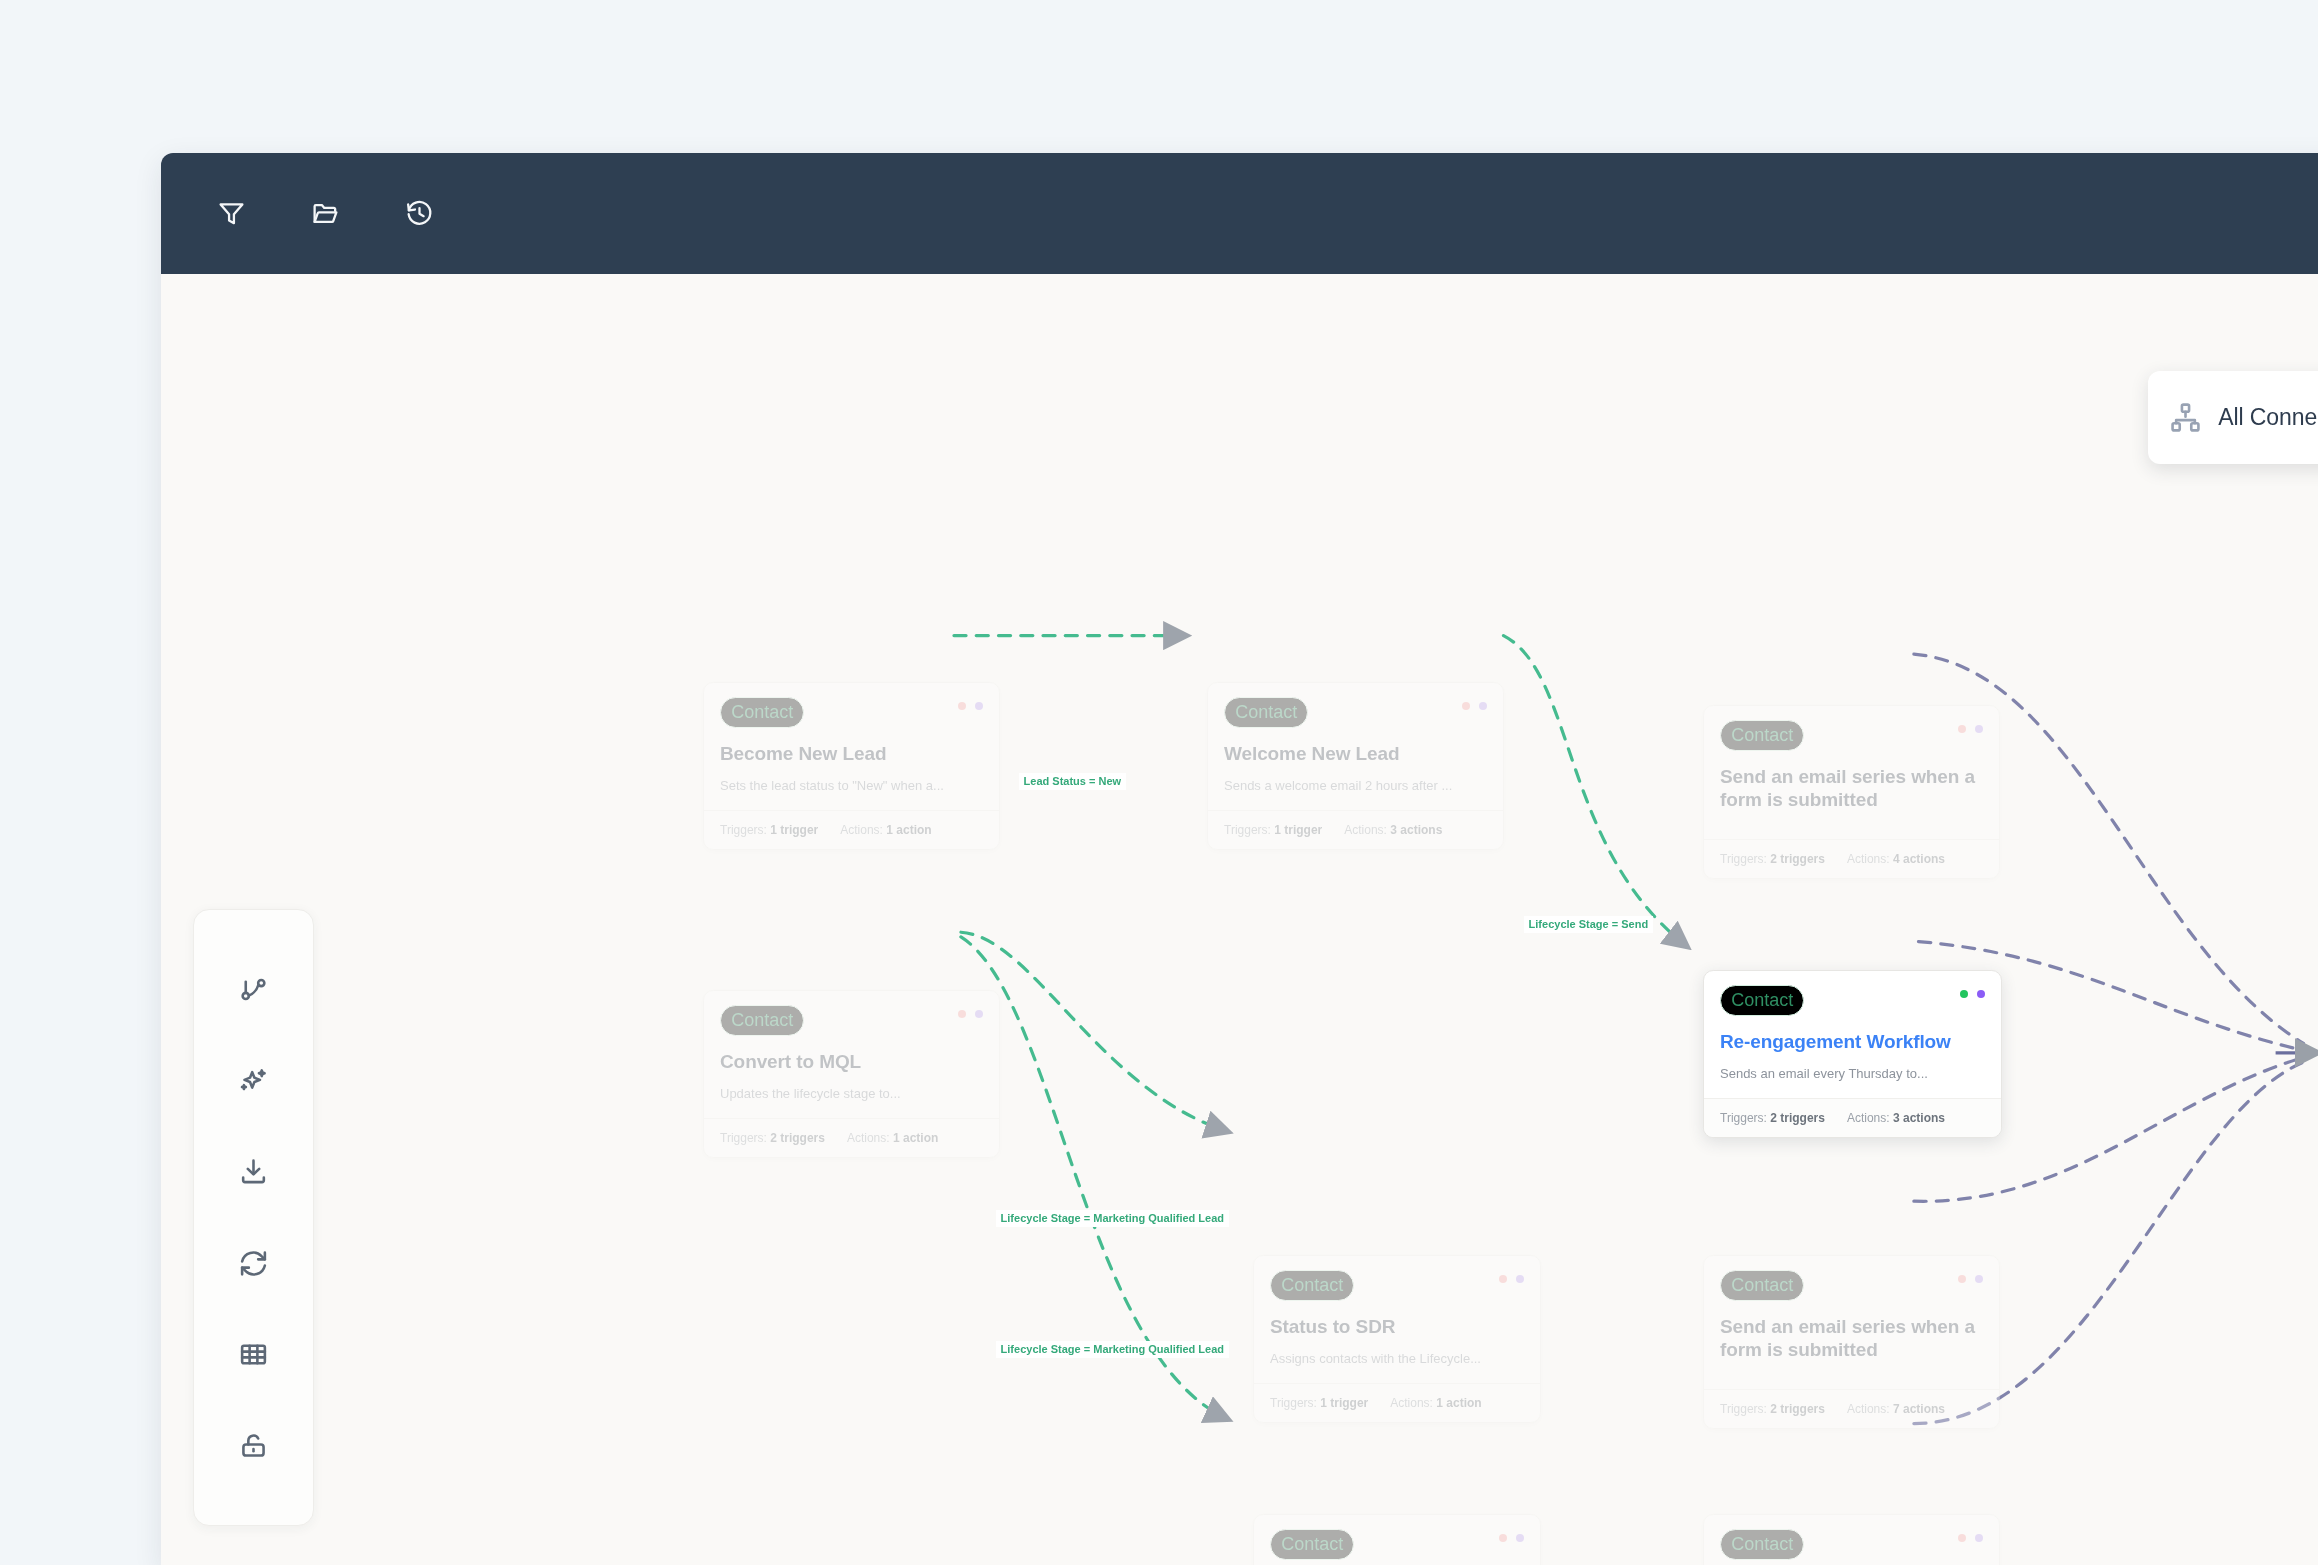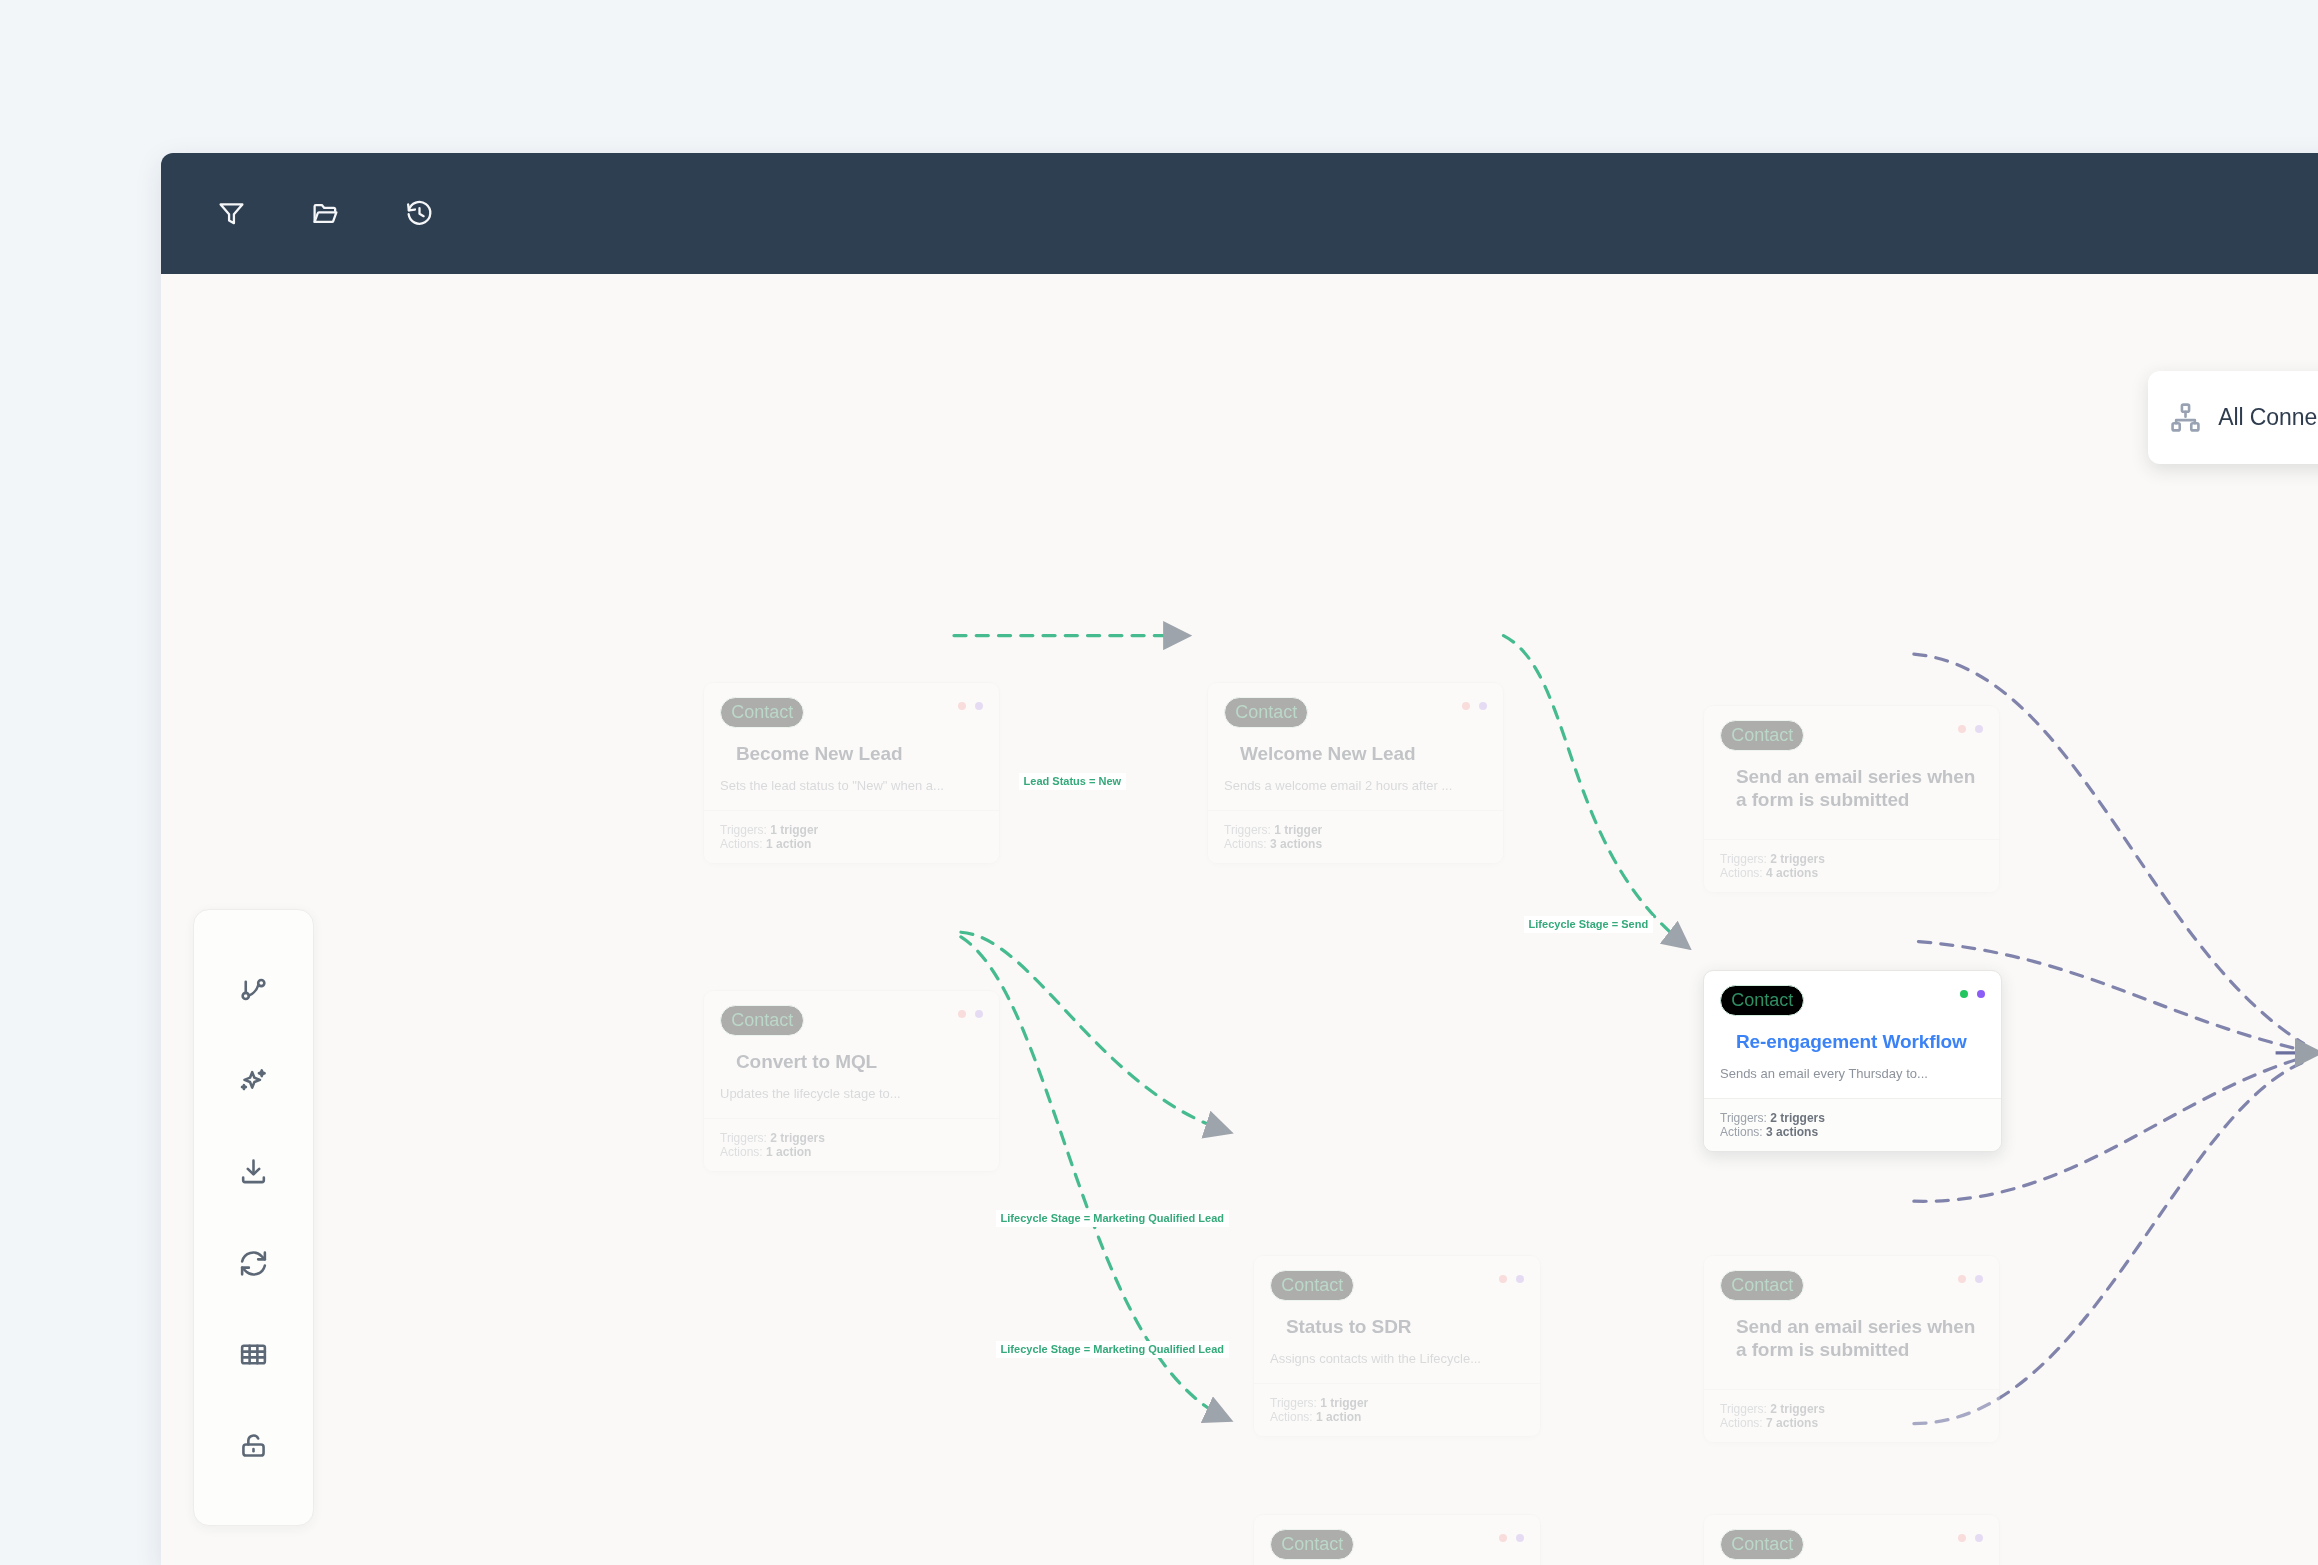--- a/index.html
+++ b/index.html
@@ -95,34 +95,32 @@
     border-radius:463px;
     padding:5.1px 10.2px 5.6px 10.2px;
     white-space:nowrap;
   }
   .dots{ display:flex; gap:9.3px; padding-top:4.6px; }
   .dot{ width:8px; height:8px; border-radius:50%; }
   .card-title{
     font-size:19px; font-weight:bold; line-height:1.22;
     color:#404a57; letter-spacing:-0.1px;
     margin-bottom:12px;
-    margin-left:16px;
   }
   .wf-card.active .card-title{ color:#3b82f6; }
   .card-desc{
     font-size:13px; line-height:1.35; color:#8d939c;
     white-space:nowrap; overflow:hidden;
   }
   .card-foot{
     border-top:0.9px solid #f0efec;
     padding:12px 16px 12px 16px;
-    display:flex; 
+    display:flex; gap:22px;
     font-size:12px; color:#9ba1a9;
     white-space:nowrap;
-    flex-direction:column;
   }
   .card-foot b{ color:#6d747d; font-weight:bold; }
   .wf-card.active .card-foot{ background:#fcfcfb; }
 
   
   .edge-label{
     position:absolute;
     font-size:11px; font-weight:bold;
     color:#34a97a;
     background:#ffffff;

